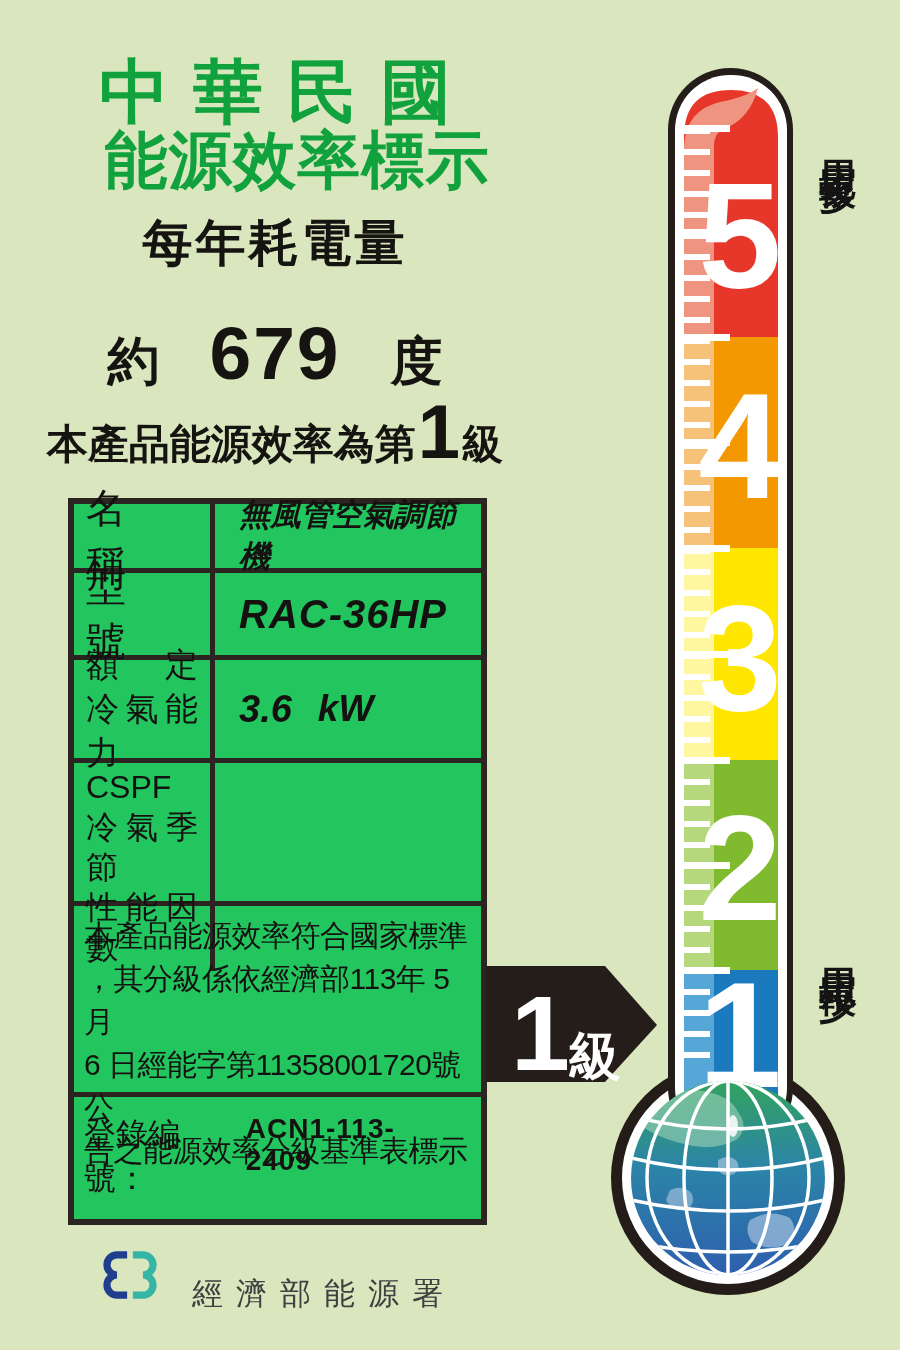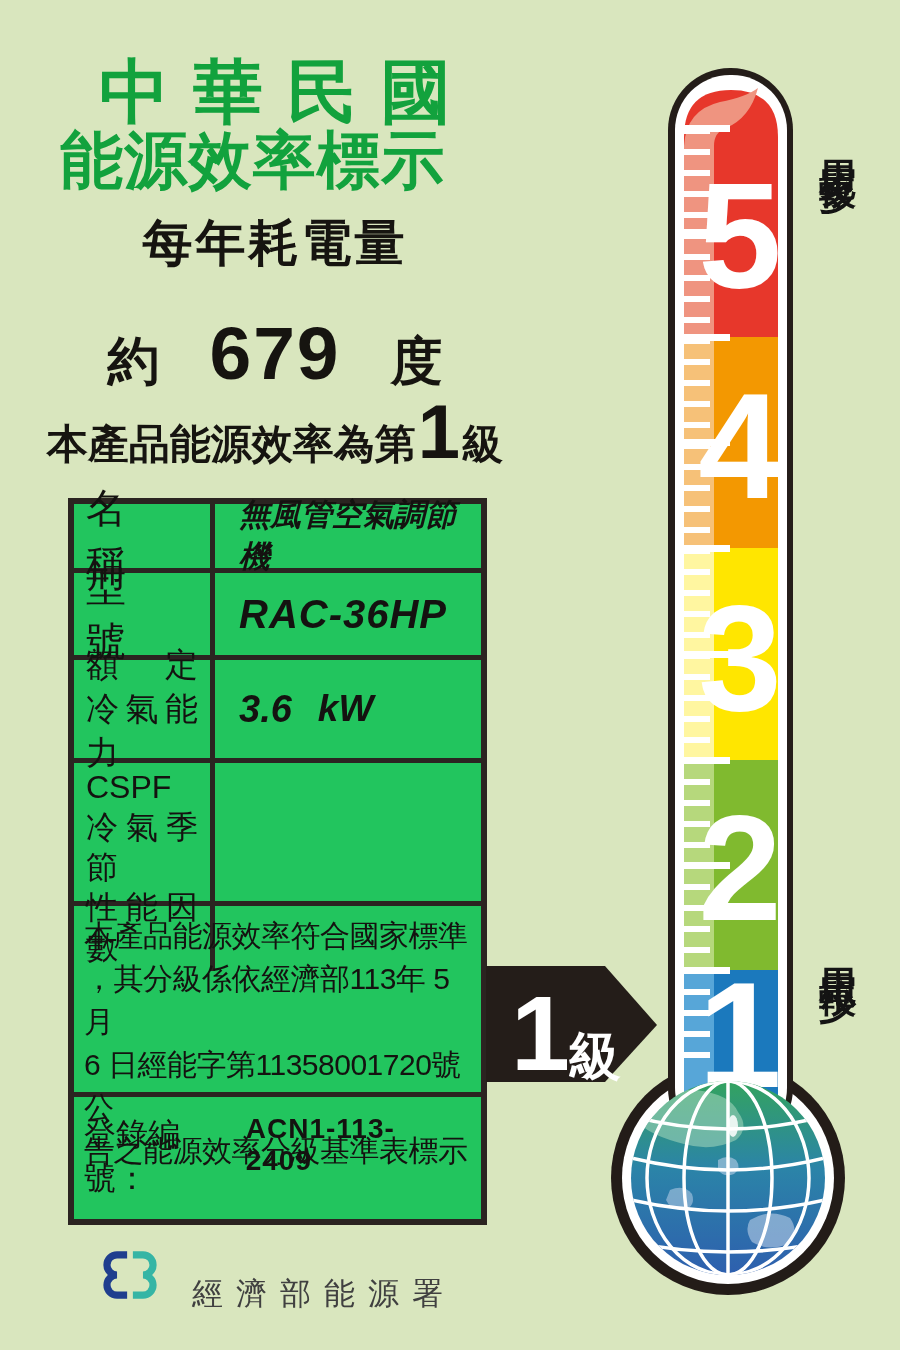--- a/index.html
+++ b/index.html
@@ -10,21 +10,21 @@
     font-family:"Liberation Sans","DejaVu Sans",sans-serif;
     overflow:hidden;
     color:#1b1b1b;
   }
   .abs{position:absolute;}
 
   
   .title1{left:60px;top:46px;width:430px;text-align:center;
     font-size:70px;font-weight:700;letter-spacing:0.34em;text-indent:0.34em;
     color:#12a23d;white-space:nowrap;}
-  .title2{left:60px;top:118px;width:430px;text-align:left;
+  .title2{left:60px;top:118px;width:430px;text-align:right;
     font-size:63px;font-weight:700;letter-spacing:0.02em;
     color:#12a23d;white-space:nowrap;}
   .subtitle{left:60px;top:210px;width:430px;text-align:center;
     font-size:50px;font-weight:700;letter-spacing:3px;color:#161410;}
   .consumption{left:60px;top:310px;width:430px;display:flex;
     justify-content:center;align-items:baseline;gap:50px;color:#161410;}
   .consumption .pre,.consumption .unit{font-size:52px;font-weight:600;}
   .consumption .val{font-size:75px;font-weight:700;letter-spacing:2px;}
   .grade-line{left:45px;top:388px;width:460px;display:flex;
     justify-content:center;align-items:baseline;color:#161410;white-space:nowrap;}

